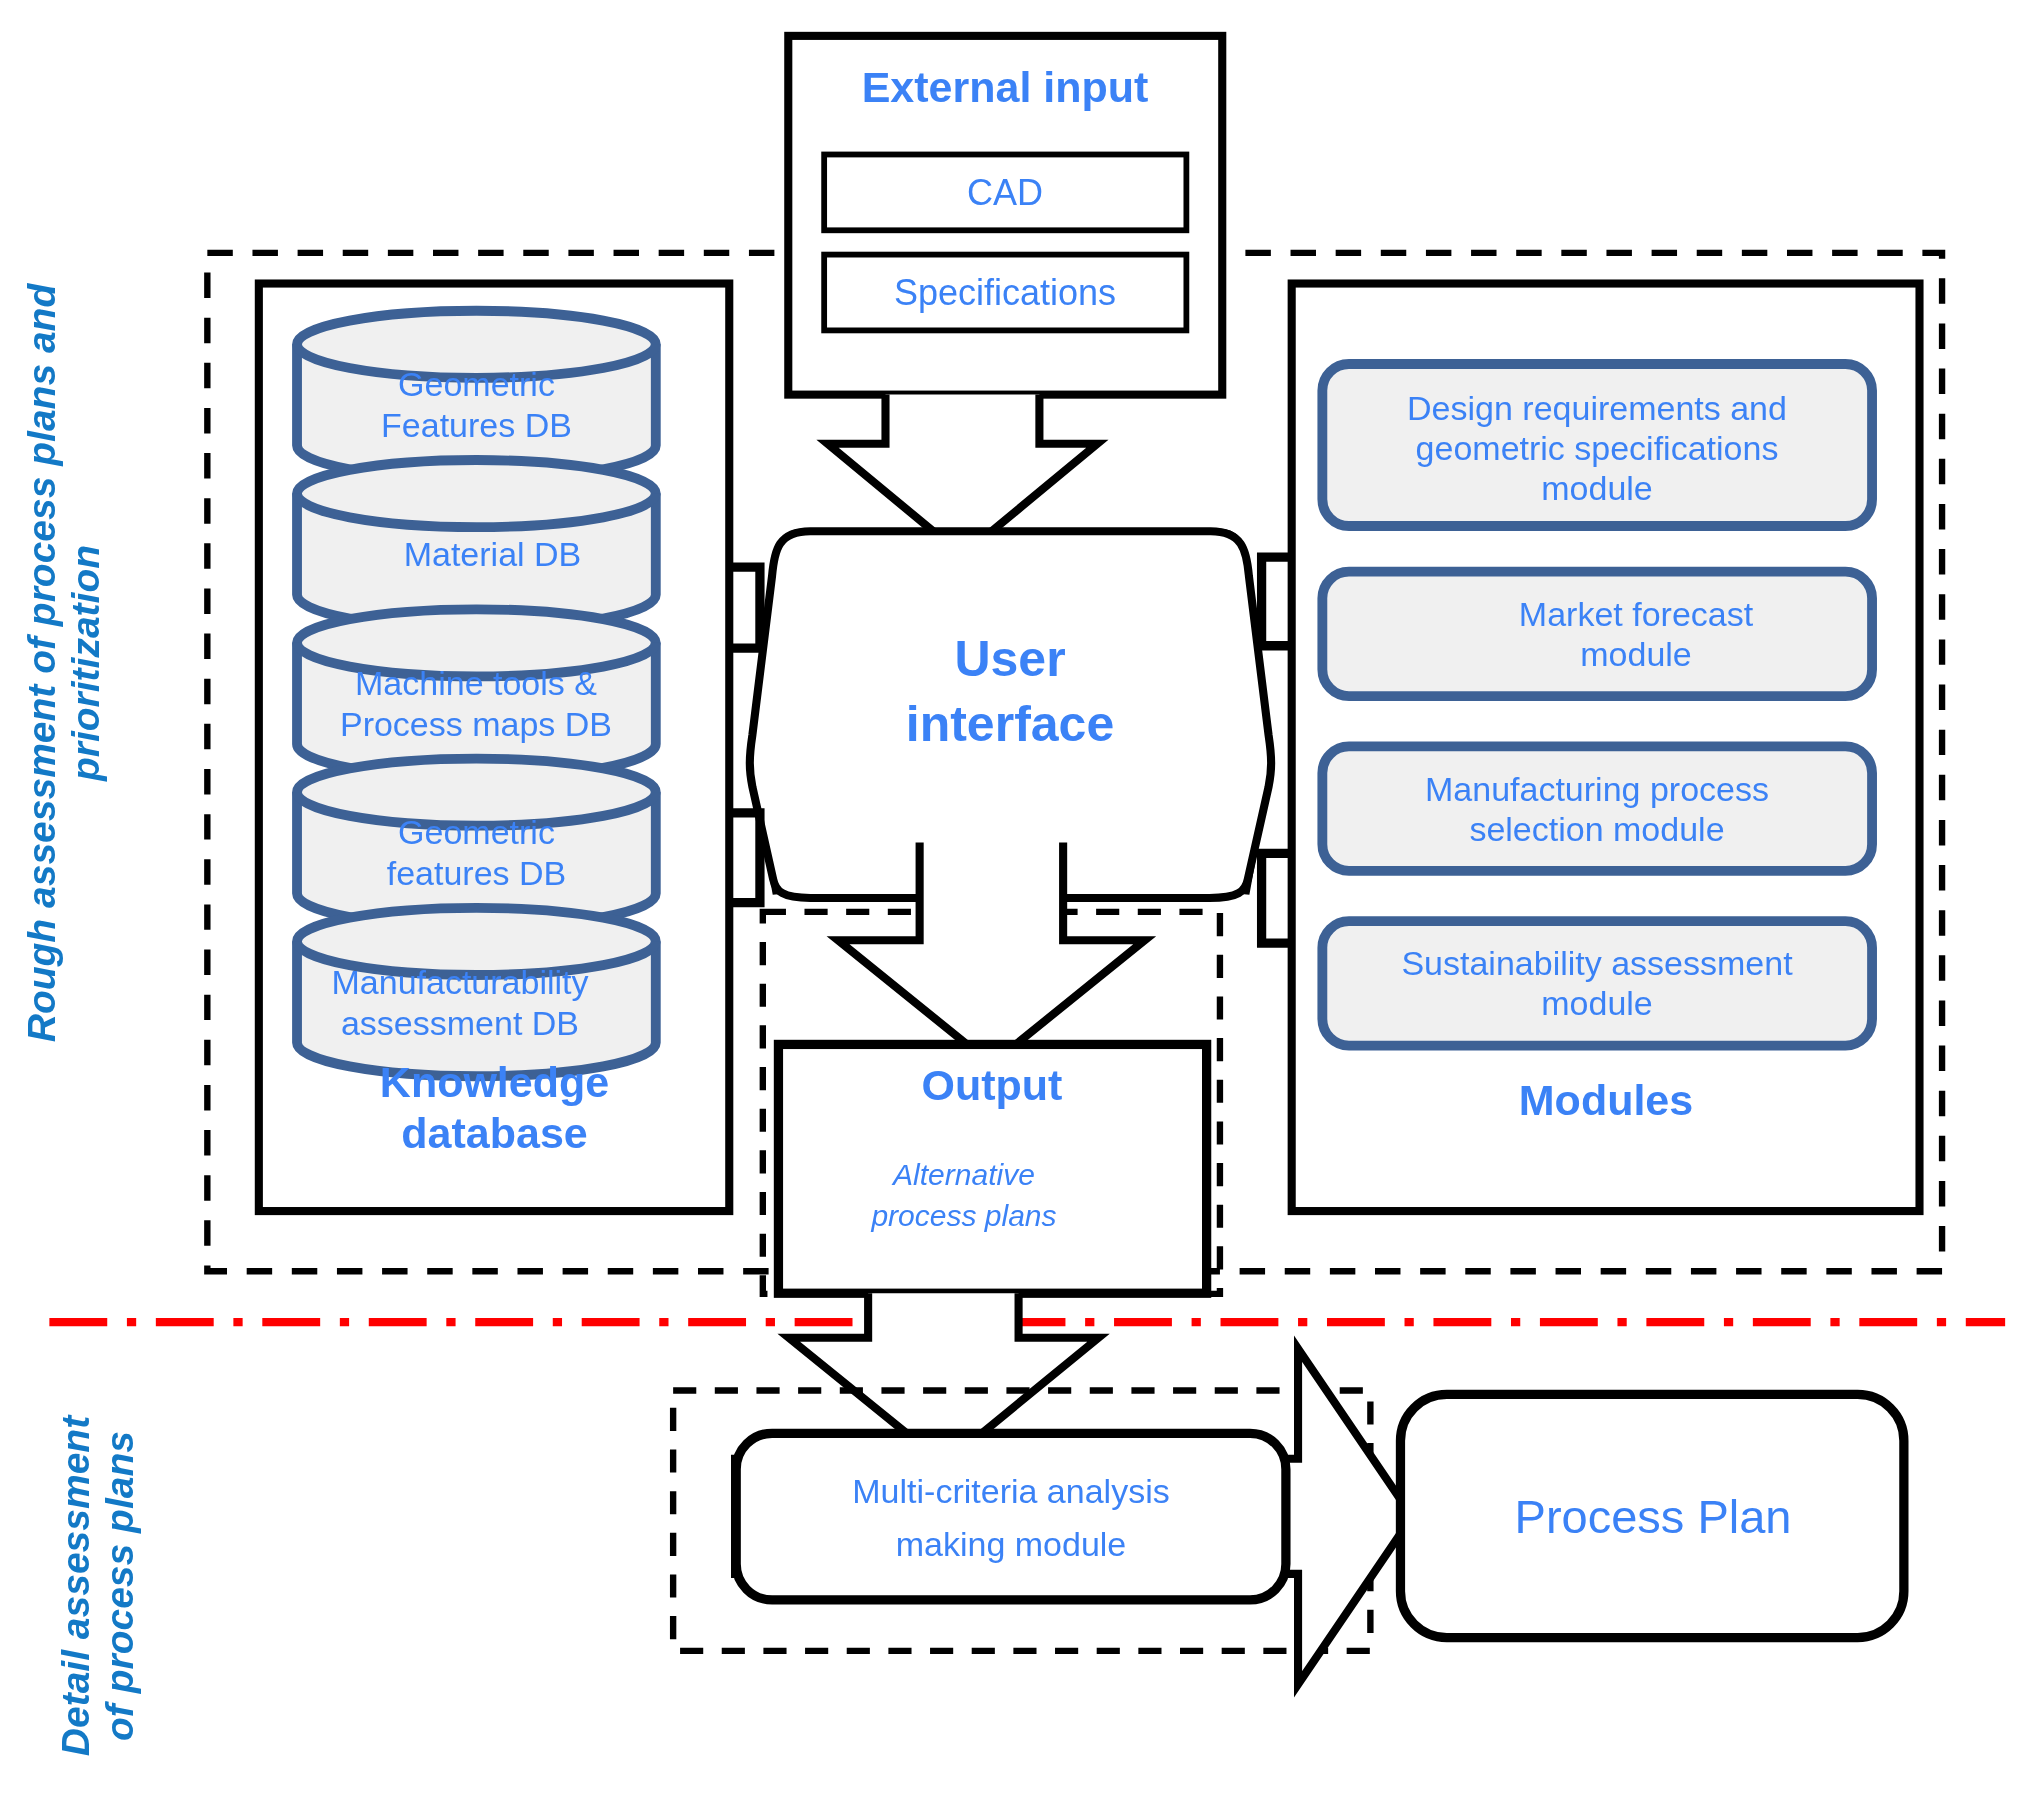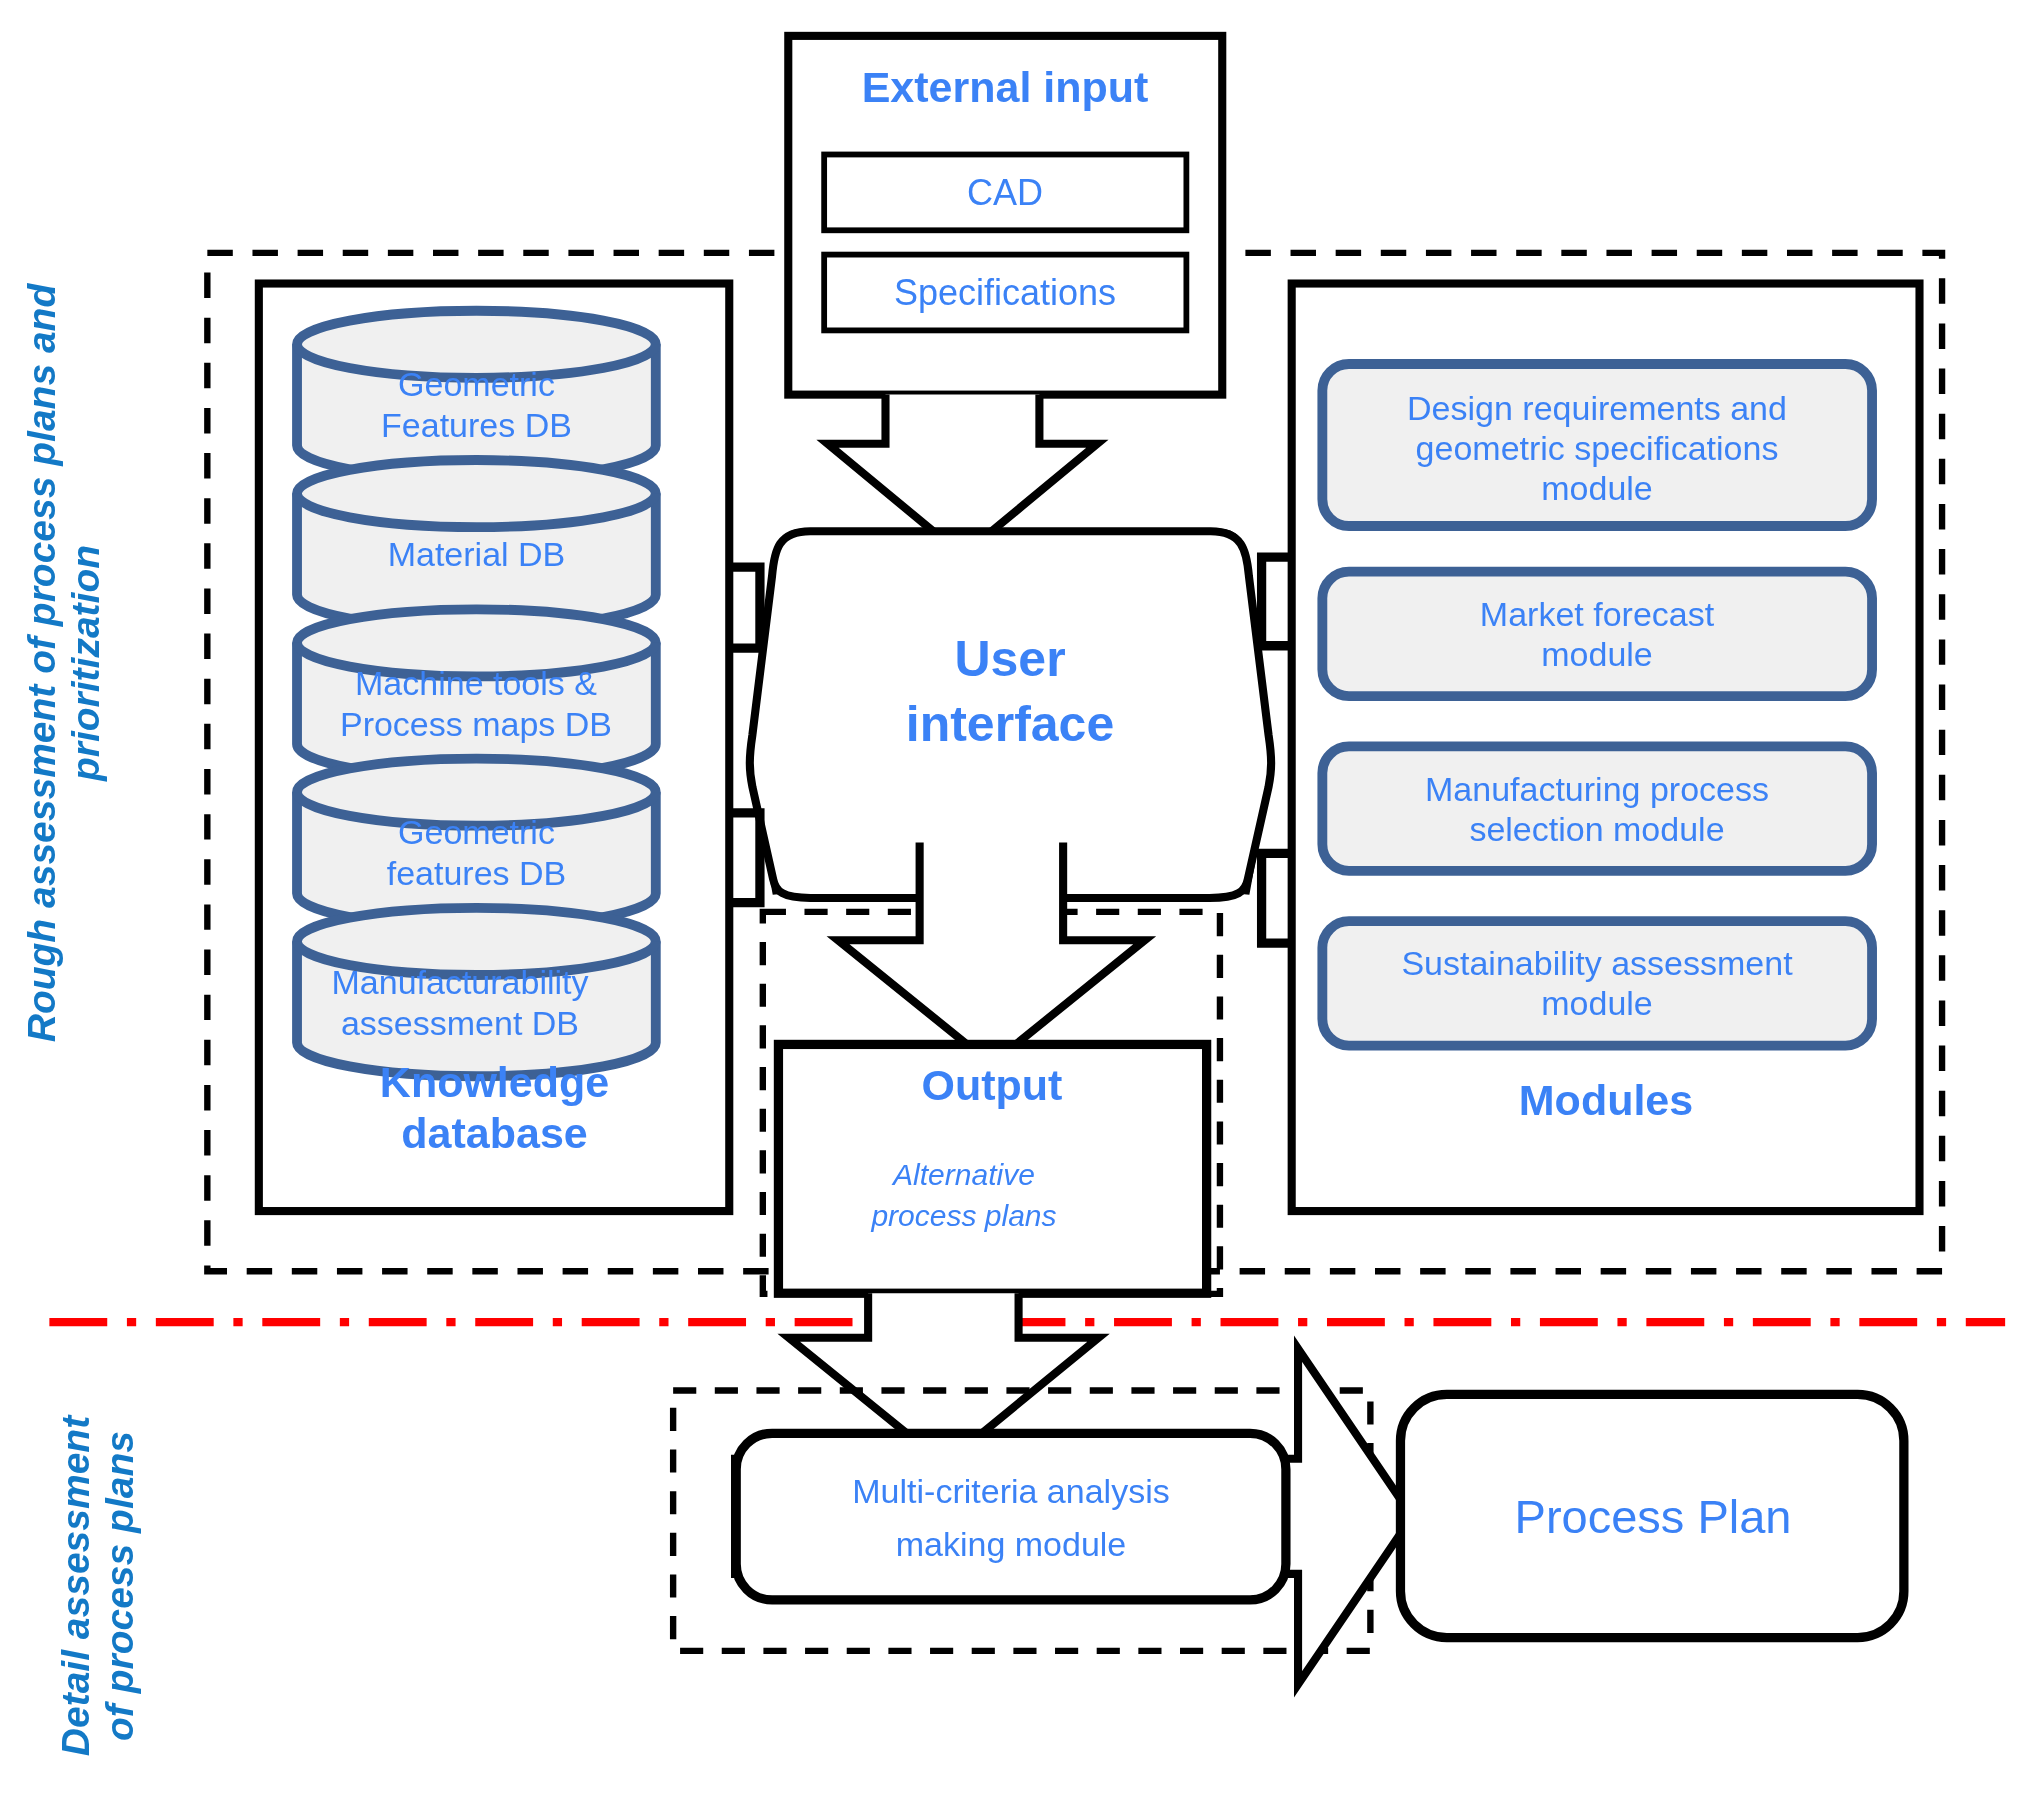--- a/index.html
+++ b/index.html
@@ -126,35 +126,35 @@
   <div class="side-lbl" style="left:-168px;top:1537px;width:532px;height:98px;font-size:39px;
               transform:rotate(-90deg);">Detail assessment
 of process plans</div>
 
   <div class="lbl" style="left:788px;top:58px;width:434px;height:58px;font-size:43px;font-weight:bold;">External input</div>
   <div class="lbl" style="left:824px;top:155px;width:362px;height:76px;font-size:36px;">CAD</div>
   <div class="lbl" style="left:824px;top:255px;width:362px;height:76px;font-size:36px;">Specifications</div>
 
   <div class="lbl" style="left:297px;top:354px;width:359px;height:101px;font-size:34px;">Geometric
 Features DB</div>
-  <div class="lbl" style="left:297px;top:504px;width:359px;height:101px;font-size:34px;">Material DB</div>
+  <div class="lbl" style="left:313px;top:504px;width:359px;height:101px;font-size:34px;">Material DB</div>
   <div class="lbl" style="left:292px;top:653px;width:368px;height:101px;font-size:34px;">Machine tools &amp;
 Process maps DB</div>
   <div class="lbl" style="left:297px;top:802px;width:359px;height:101px;font-size:34px;">Geometric
 features DB</div>
   <div class="lbl" style="left:276px;top:952px;width:368px;height:101px;font-size:34px;">Manufacturability
 assessment DB</div>
 
   <div class="lbl" style="left:259px;top:1050px;width:471px;height:116px;font-size:43px;font-weight:bold;">Knowledge
 database</div>
 
   <div class="lbl" style="left:1328px;top:367px;width:538px;height:162px;font-size:34px;">Design requirements and
 geometric specifications
 module</div>
-  <div class="lbl" style="left:1328px;top:572px;width:538px;height:124px;font-size:34px;">Market forecast
+  <div class="lbl" style="left:1328px;top:572px;width:538px;height:124px;font-size:34px;padding-left:39px;">Market forecast
 module</div>
   <div class="lbl" style="left:1328px;top:747px;width:538px;height:124px;font-size:34px;">Manufacturing process
 selection module</div>
   <div class="lbl" style="left:1325px;top:921px;width:544px;height:124px;font-size:34px;">Sustainability assessment
 module</div>
 
   <div class="lbl" style="left:816px;top:614px;width:388px;height:156px;font-size:50px;font-weight:bold;line-height:1.3;">User
 interface</div>
 
   <div class="lbl" style="left:1292px;top:1068px;width:628px;height:64px;font-size:43px;font-weight:bold;">Modules</div>

